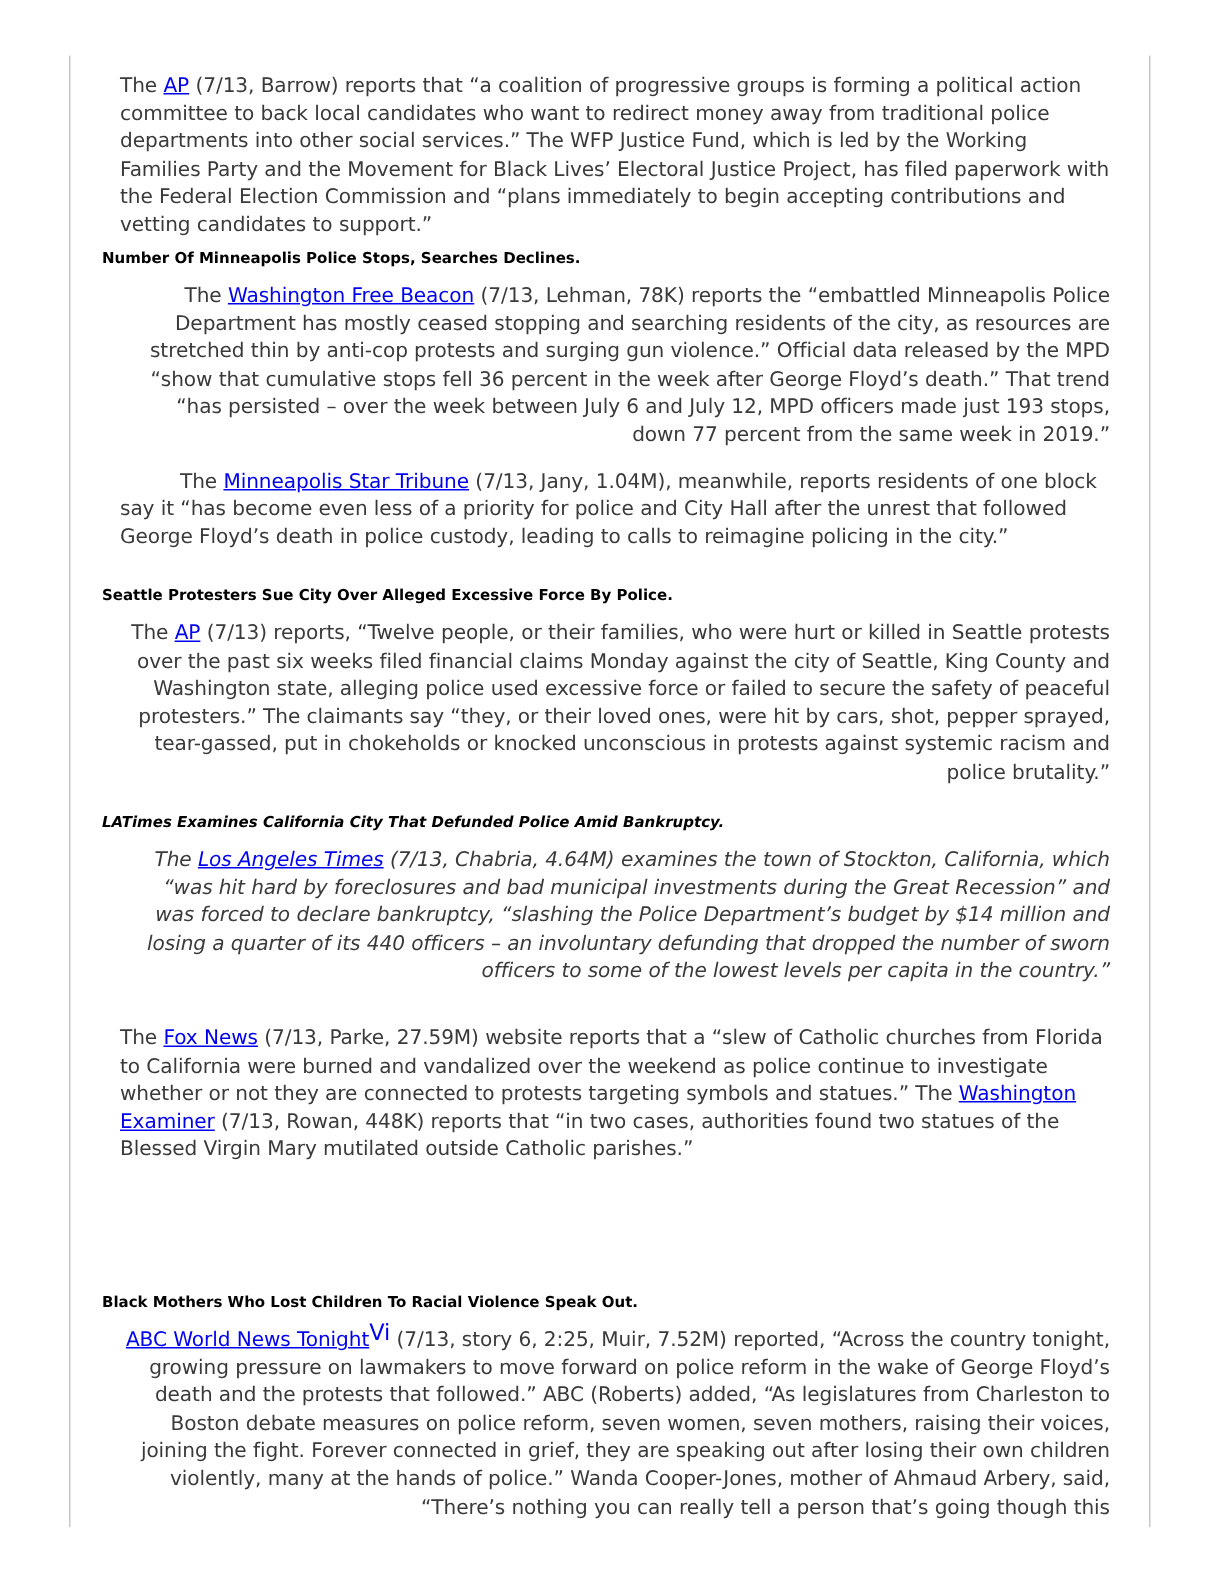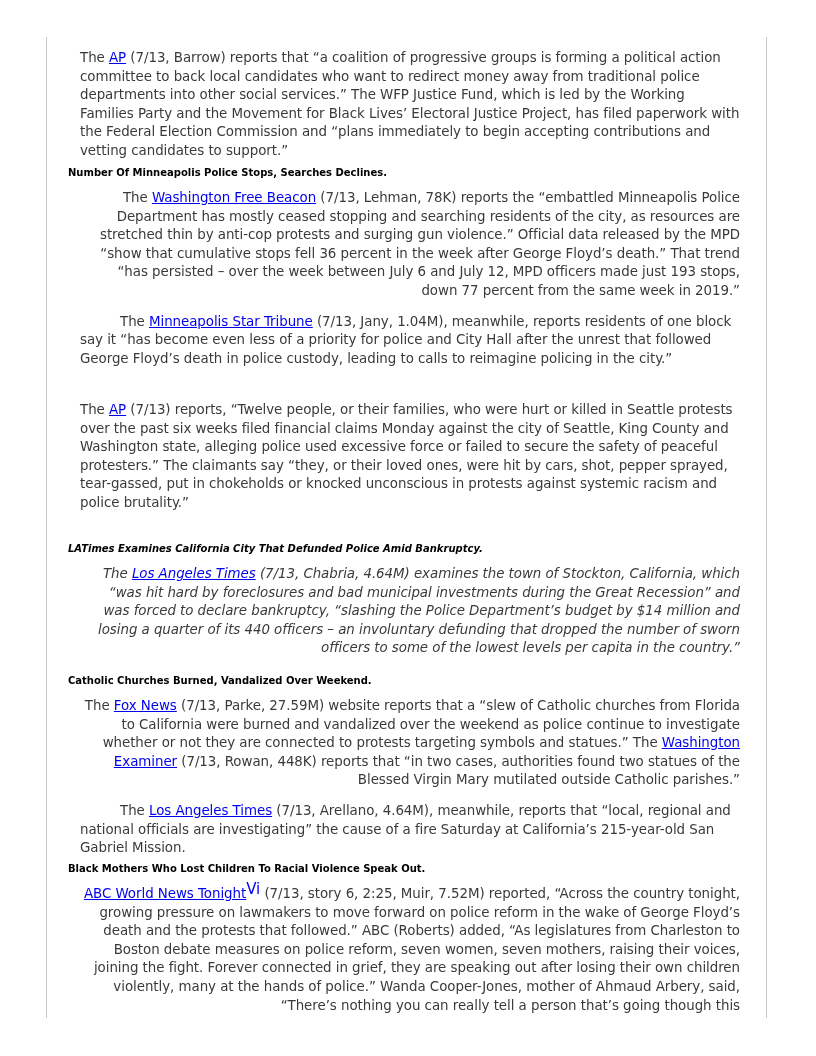--- a/index.html
+++ b/index.html
@@ -78,32 +78,31 @@
     <p class="para"><span>The </span><a class="link" href="#">AP</a><span> (7/13, Barrow) reports that “a coalition of progressive groups is forming a political action committee to back local candidates who want to redirect money away from traditional police departments into other social services.” The WFP Justice Fund, which is led by the Working Families Party and the Movement for Black Lives’ Electoral Justice Project, has filed paperwork with the Federal Election Commission and “plans immediately to begin accepting contributions and vetting candidates to support.”</span></p>
   </div>
 
   <div class="section" style="top:127px;">
     <h3 class="heading">Number Of Minneapolis Police Stops, Searches Declines.</h3>
     <p class="para"><span>The </span><a class="link" href="#">Washington Free Beacon</a><span> (7/13, Lehman, 78K) reports the “embattled Minneapolis Police Department has mostly ceased stopping and searching residents of the city, as resources are stretched thin by anti-cop protests and surging gun violence.” Official data released by the MPD “show that cumulative stops fell 36 percent in the week after George Floyd’s death.” That trend “has persisted – over the week between July 6 and July 12, MPD officers made just 193 stops, down 77 percent from the same week in 2019.”</span></p>
     <p class="para indent"><span>The </span><a class="link" href="#">Minneapolis Star Tribune</a><span> (7/13, Jany, 1.04M), meanwhile, reports residents of one block say it “has become even less of a priority for police and City Hall after the unrest that followed George Floyd’s death in police custody, leading to calls to reimagine policing in the city.”</span></p>
   </div>
 
   <div class="section" style="top:352px;">
+    <h3 class="heading">Seattle Protesters Sue City Over Alleged Excessive Force By Police.</h3>
     <p class="para"><span>The </span><a class="link" href="#">AP</a><span> (7/13) reports, “Twelve people, or their families, who were hurt or killed in Seattle protests over the past six weeks filed financial claims Monday against the city of Seattle, King County and Washington state, alleging police used excessive force or failed to secure the safety of peaceful protesters.” The claimants say “they, or their loved ones, were hit by cars, shot, pepper sprayed, tear-gassed, put in chokeholds or knocked unconscious in protests against systemic racism and police brutality.”</span></p>
   </div>
 
   <div class="section" style="top:503px;font-style:italic;">
     <h3 class="heading">LATimes Examines California City That Defunded Police Amid Bankruptcy.</h3>
     <p class="para"><span>The </span><a class="link" href="#">Los Angeles Times</a><span> (7/13, Chabria, 4.64M) examines the town of Stockton, California, which “was hit hard by foreclosures and bad municipal investments during the Great Recession” and was forced to declare bankruptcy, “slashing the Police Department’s budget by $14 million and losing a quarter of its 440 officers – an involuntary defunding that dropped the number of sworn officers to some of the lowest levels per capita in the country.”</span></p>
   </div>
 
   <div class="section" style="top:635px;">
-    <h3 class="heading">Catholic Churches Burned, Vandalized Over Weekend.</h3>
     <p class="para"><span>The </span><a class="link" href="#">Fox News</a><span> (7/13, Parke, 27.59M) website reports that a “slew of Catholic churches from Florida to California were burned and vandalized over the weekend as police continue to investigate whether or not they are connected to protests targeting symbols and statues.” The </span><a class="link" href="#">Washington Examiner</a><span> (7/13, Rowan, 448K) reports that “in two cases, authorities found two statues of the Blessed Virgin Mary mutilated outside Catholic parishes.”</span></p>
-    <p class="para indent"><span>The </span><a class="link" href="#">Los Angeles Times</a><span> (7/13, Arellano, 4.64M), meanwhile, reports that “local, regional and national officials are investigating” the cause of a fire Saturday at California’s 215-year-old San Gabriel Mission.</span></p>
   </div>
 
   <div class="section" style="top:823px;">
     <h3 class="heading">Black Mothers Who Lost Children To Racial Violence Speak Out.</h3>
     <p class="para"><span></span><a class="link" href="#">ABC World News Tonight</a><sup class="vi">Vi</sup><span> (7/13, story 6, 2:25, Muir, 7.52M) reported, “Across the country tonight, growing pressure on lawmakers to move forward on police reform in the wake of George Floyd’s death and the protests that followed.” ABC (Roberts) added, “As legislatures from Charleston to Boston debate measures on police reform, seven women, seven mothers, raising their voices, joining the fight. Forever connected in grief, they are speaking out after losing their own children violently, many at the hands of police.” Wanda Cooper-Jones, mother of Ahmaud Arbery, said, “There’s nothing you can really tell a person that’s going though this</span></p>
   </div>
 
 </div>
 
 </body></html>

